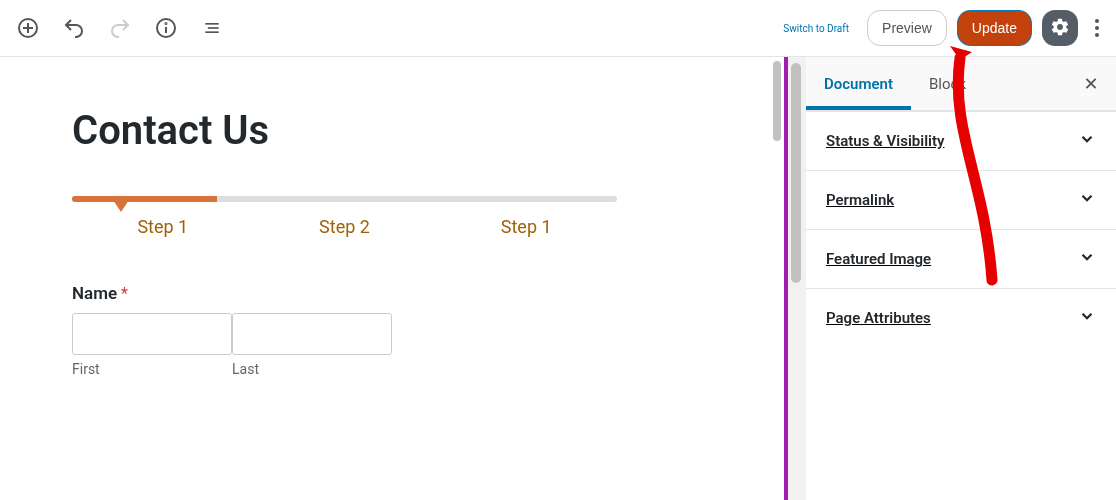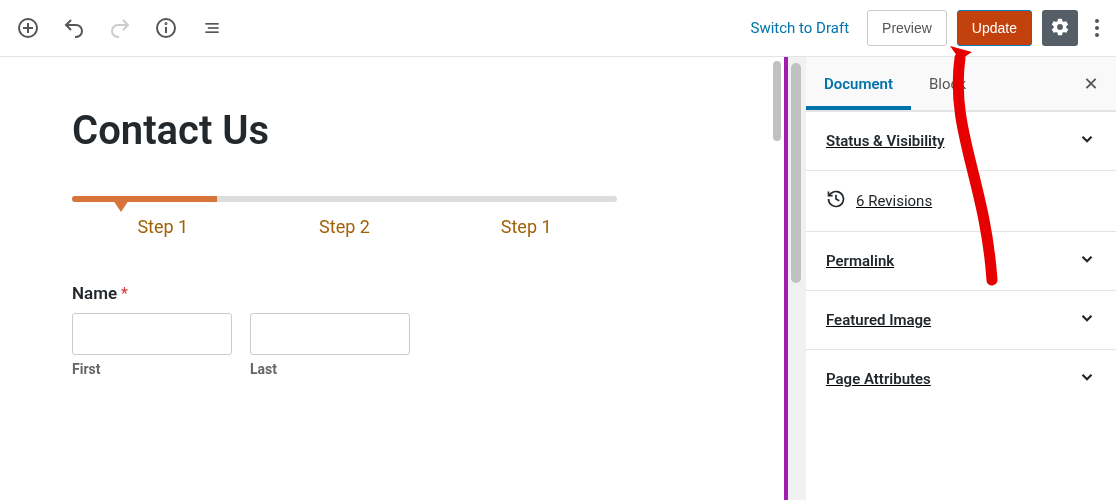--- a/index.html
+++ b/index.html
@@ -4,22 +4,22 @@
 <style>
   * { box-sizing: border-box; margin: 0; padding: 0; }
   html, body { width: 1116px; height: 500px; font-family: -apple-system, BlinkMacSystemFont, "Segoe UI", Roboto, sans-serif; overflow: hidden; background: #fff; }
 
   
   .toolbar { height: 57px; border-bottom: 1px solid #e2e4e7; display: flex; align-items: center; padding: 0 10px; justify-content: space-between; }
   .toolbar-left { display: flex; align-items: center; gap: 10px; }
   .tb-icon { width: 36px; height: 36px; display: inline-flex; align-items: center; justify-content: center; border-radius: 4px; color: #555; cursor: pointer; }
   .tb-icon.disabled { color: #ccc; cursor: default; }
   .toolbar-right { display: flex; align-items: center; gap: 10px; }
-  .link-btn { color: #0073aa; font-size: 15px; cursor: pointer; padding: 6px 8px; }
-  .btn { height: 36px; padding: 0 14px; border: 1px solid #ccc; background: #fff; border-radius: 3px; font-size: 14px; cursor: pointer; color:#555; }
+  .link-btn { color: #0073aa; font-size: 10px; cursor: pointer; padding: 6px 8px; }
+  .btn { height: 36px; padding: 0 14px; border: 1px solid #ccc; background: #fff; border-radius: 13px; font-size: 14px; cursor: pointer; color:#555; }
   .btn-primary { background: #c2410c; color: #fff; border-color: #007cba; }
   .btn-dark { background: #555d66; color: #fff; border: none; width: 36px; padding: 0; display:inline-flex; align-items:center; justify-content:center; }
   .kebab { width: 18px; display:inline-flex; align-items:center; justify-content:center; color:#555; cursor:pointer; }
 
   .body-row { display: flex; height: calc(500px - 57px); }
 
   
   .editor-wrap { flex:1; position:relative; overflow:hidden; }
   .editor-scroll { position:absolute; right:0; top:0; bottom:0; width:18px; background:#fff; }
   .editor-scroll::before { content:""; position:absolute; right:3px; top:4px; width:8px; height:80px; background:#c1c1c1; border-radius:4px; }
@@ -29,21 +29,21 @@
   .progress { position:relative; margin: 0 0 14px 0; }
   .progress-track { height: 6px; background:#ddd; border-radius:3px; width: 545px; }
   .progress-fill { position:absolute; left:0; top:0; height:6px; background:#d7743b; border-radius:3px 0 0 3px; width:145px; }
   .progress-marker { position:absolute; top:0; left:41px; width:0; height:0; border-left:8px solid transparent; border-right:8px solid transparent; border-top:12px solid #d7743b; transform: translateY(4px); }
   .steps-row { display:flex; width:545px; margin-top:14px; }
   .step { flex:1; text-align:center; font-size:18px; color:#a16207; }
 
   .field-block { margin-top: 46px; }
   .field-label { font-weight:600; font-size:17px; color:#23282d; }
   .req { color:#d63638; }
-  .inputs { display:flex; gap:18px; margin-top:10px;font-weight:bold; }
+  .inputs { display:flex; margin-top:10px; }
   .tinput { width:160px; height:42px; border:1px solid #ccc; border-radius:3px; }
   .sublabel { font-size:14px; color:#666; margin-top:6px; }
 
   
   .sidebar { width:332px; border-left:4px solid #a21caf; display:flex; background:#fff; }
   .side-scroll { width:18px; background:#f1f1f1; position:relative; flex-shrink:0; }
   .side-scroll::before { content:""; position:absolute; left:3px; top:6px; width:10px; height:220px; background:#c1c1c1; border-radius:5px; }
   .side-inner { flex:1; display:flex; flex-direction:column; }
 
   .tabs { display:flex; align-items:center; border-bottom:1px solid #e2e4e7; background:#f9f9f9; height:54px; padding:0 10px 0 0; }
@@ -170,33 +170,20 @@
 
       <div class="panel">
         <span class="panel-label">Status &amp; Visibility</span>
         <span class="chev">
           <svg width="18" height="18" viewBox="0 0 24 24" fill="none" stroke="currentColor" stroke-width="3">
               <polyline points="6 9 12 15 18 9"></polyline>
             </svg>
         </span>
       </div>
 
-      <div class="panel">
-        <span class="rev-row">
-          <span>
-            <svg width="20" height="20" viewBox="0 0 24 24" fill="none" stroke="currentColor" stroke-width="2">
-                <path d="M3 12a9 9 0 1 0 3-6.7L3 8"></path>
-                <polyline points="3 3 3 8 8 8"></polyline>
-                <polyline points="12 7 12 12 16 14"></polyline>
-              </svg>
-          </span>
-          <span>6 Revisions</span>
-        </span>
-        <span></span>
-      </div>
 
       <div class="panel">
         <span class="panel-label">Permalink</span>
         <span class="chev">
           <svg width="18" height="18" viewBox="0 0 24 24" fill="none" stroke="currentColor" stroke-width="3">
               <polyline points="6 9 12 15 18 9"></polyline>
             </svg>
         </span>
       </div>
 

